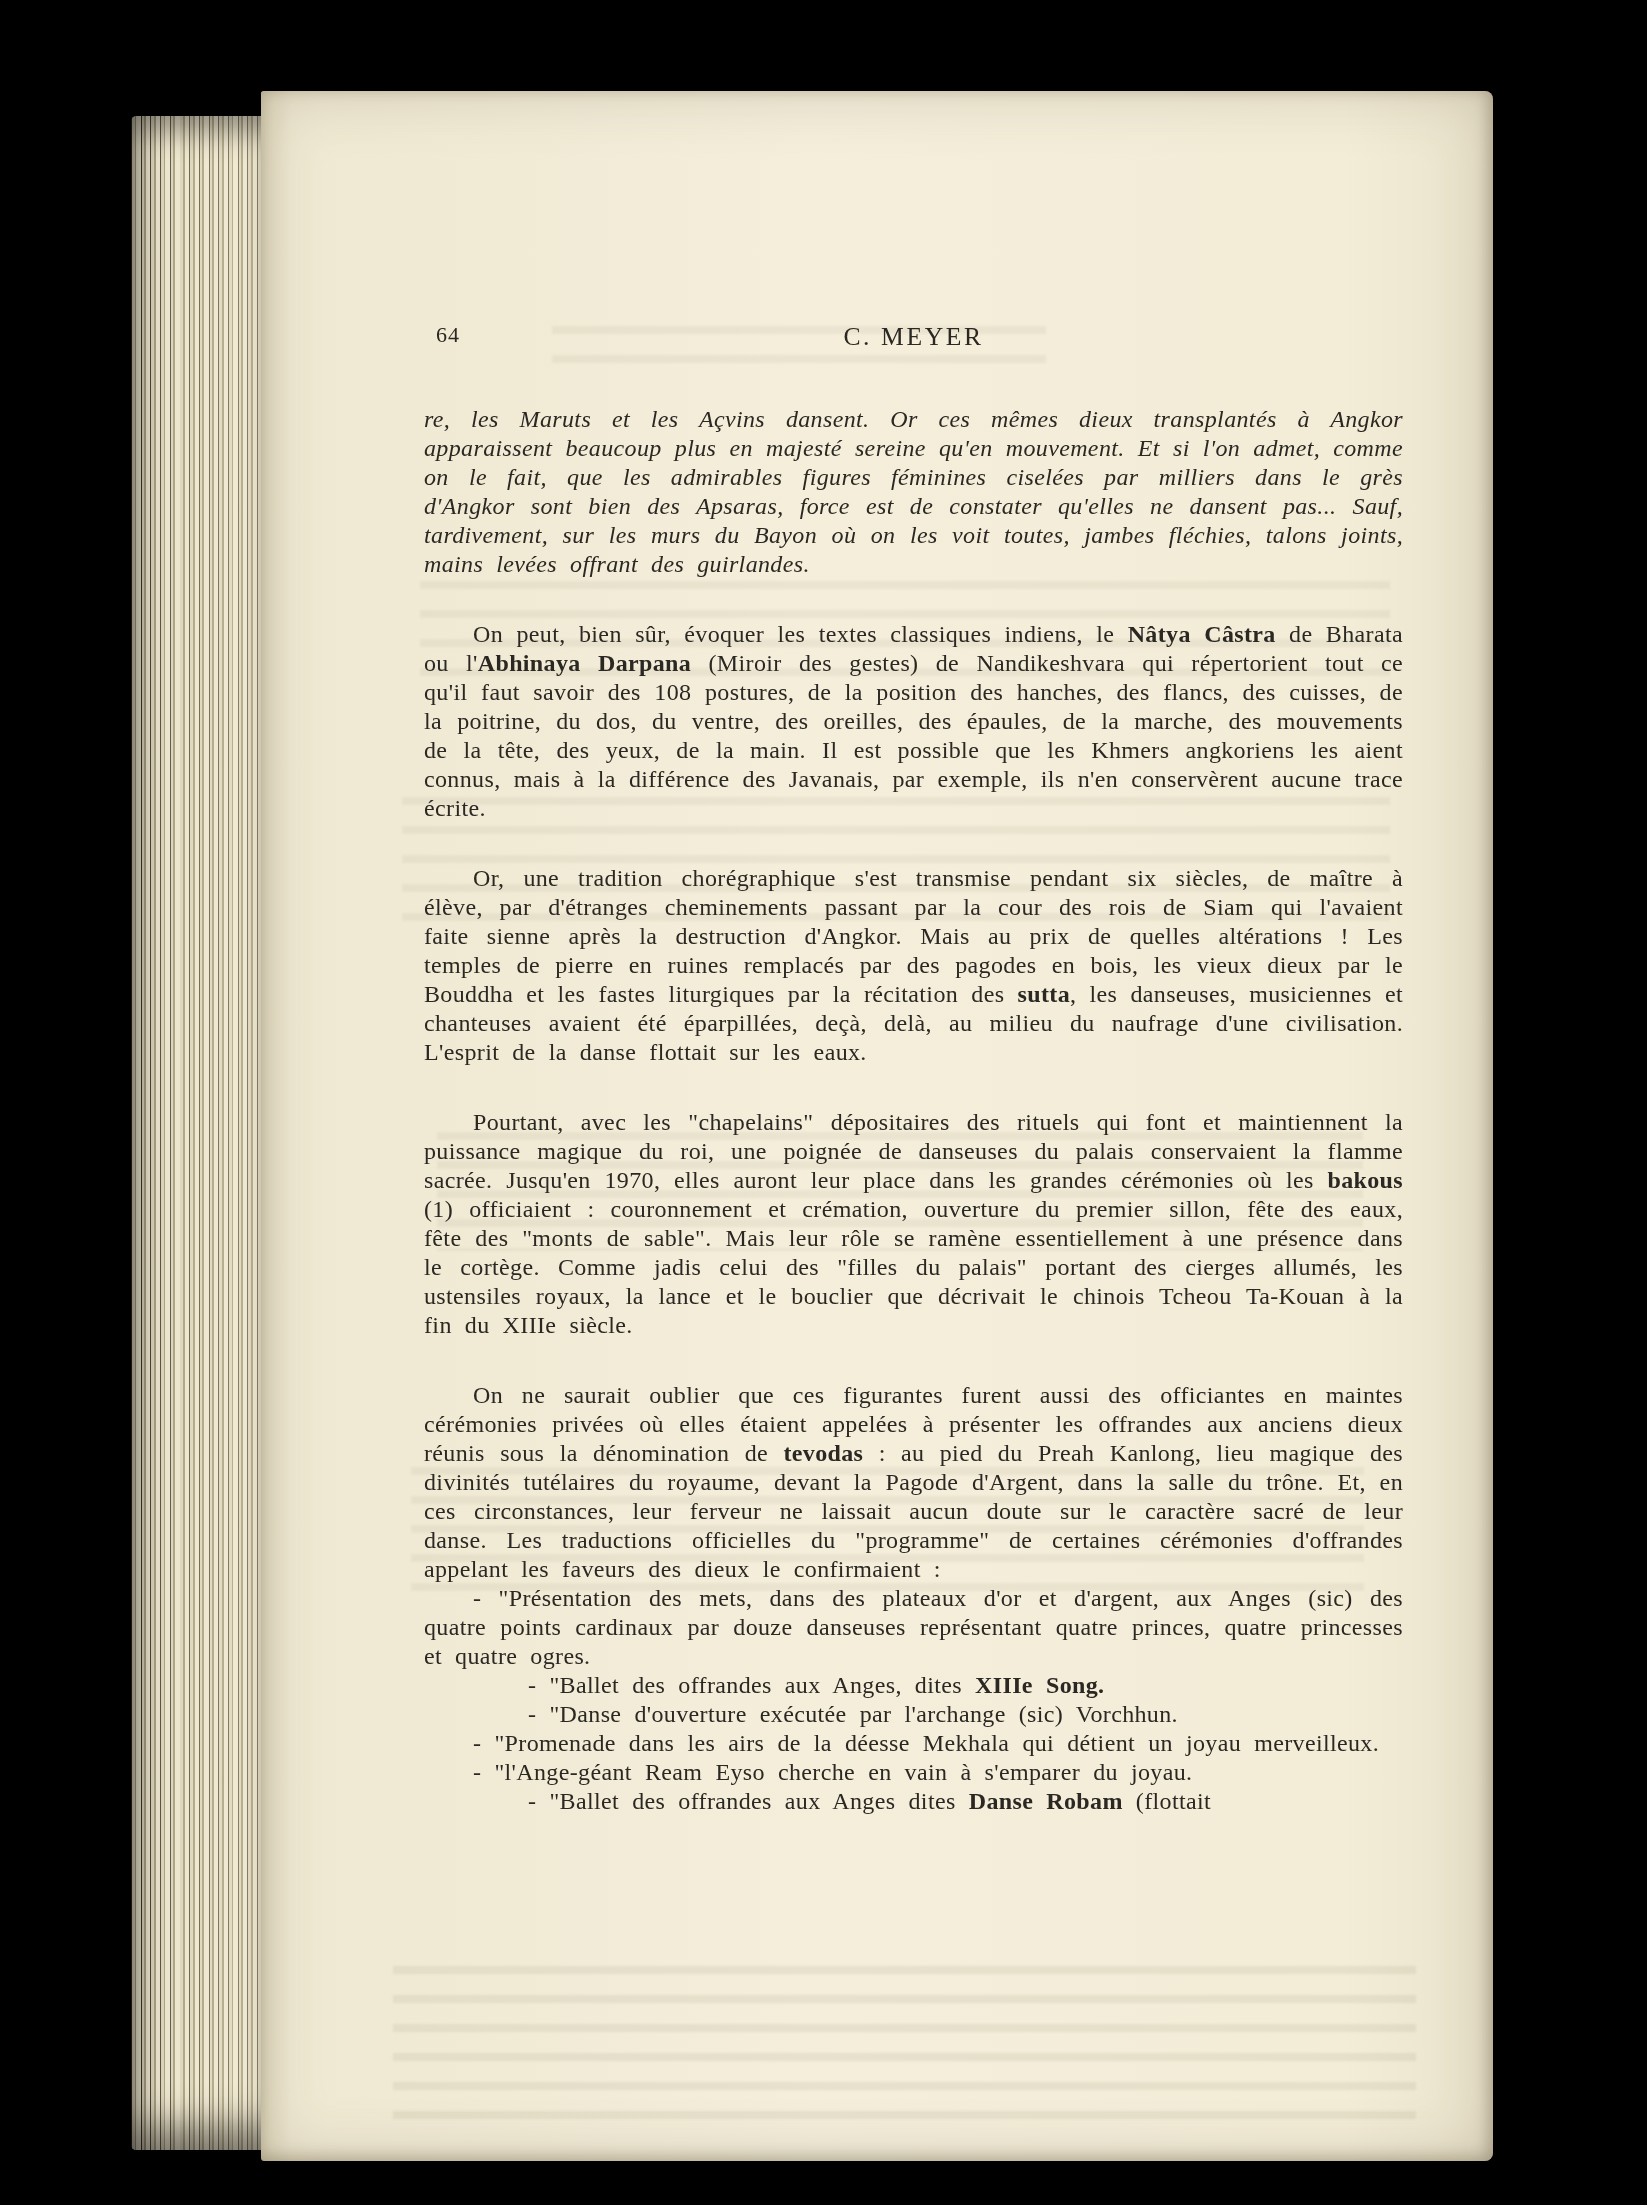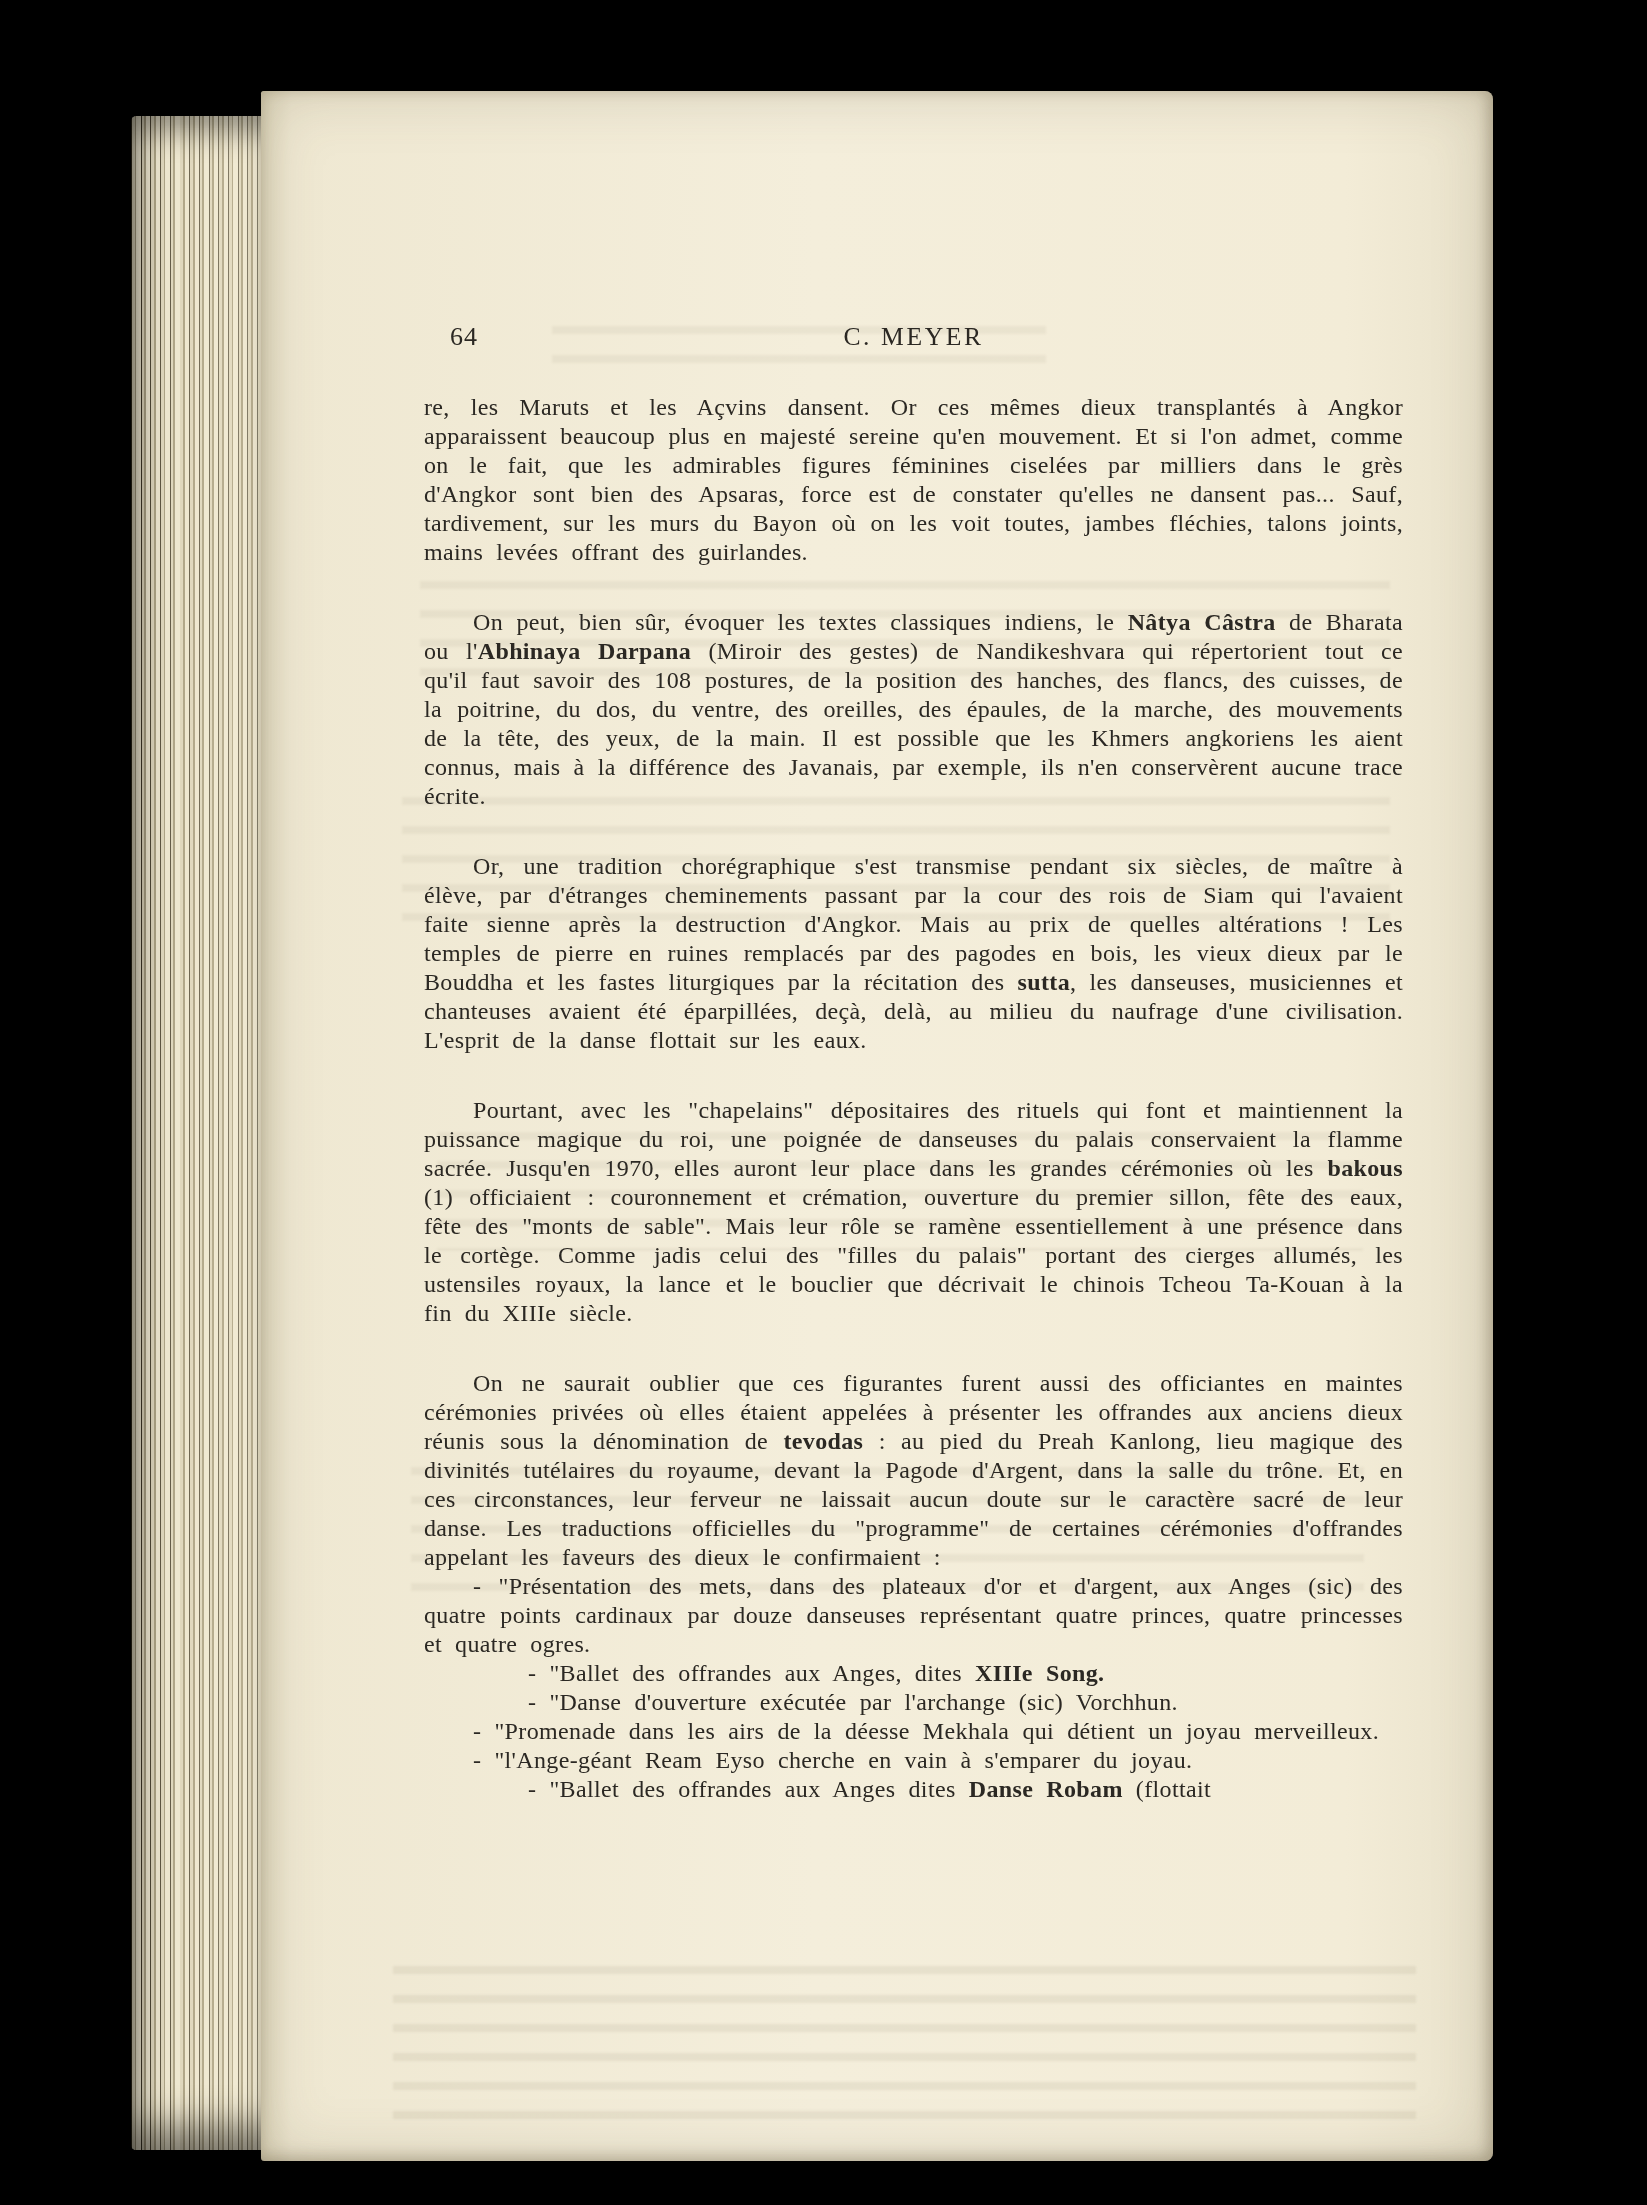--- a/index.html
+++ b/index.html
@@ -69,23 +69,23 @@
     position: absolute;
     left: 163px;
     right: 90px;
     top: 231px;
     height: 35px;
     color: #2b2823;
     z-index: 2;
   }
   .pageno {
     position: absolute;
-    left: 26px;
+    left: 12px;
     top: 0;
-    font-size: 26px;
+    font-size: 22px;
     letter-spacing: 0.9px;
     text-align: center;
   }
   .rtitle {
     position: absolute;
     left: 50%;
     top: 0;
     transform: translateX(-50%);
     font-size: 25.6px;
     letter-spacing: 2.6px;
@@ -99,21 +99,21 @@
     z-index: 2;
     color: #2b2823;
     font-size: 24px;
     line-height: 29px;
     text-align: justify;
     word-spacing: 0.28em;
     letter-spacing: 0.015em;
   }
   .body-text p { margin: 0; }
   .body-text .para { margin-top: 41px; }
-  .body-text > .para:first-child { margin-top: 0; }
+  .body-text > .para:first-child { margin-top: 12px; font-style: italic; }
   .body-text .item { margin-top: 0; }
   .ind-none { text-indent: 0; }
   .ind-std  { text-indent: 49px; }
   .ind-deep { text-indent: 104px; }
   .b { font-weight: bold; }
   .u { text-underline-offset: 3.5px; }
 </style>
 </head>
 <body>
 

